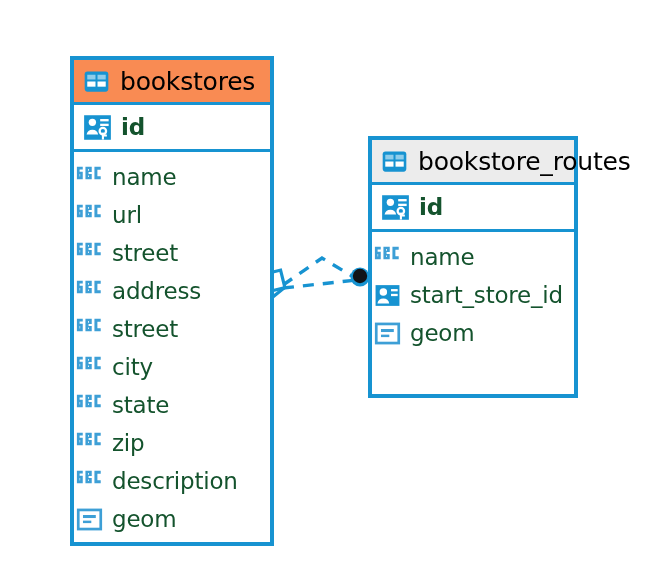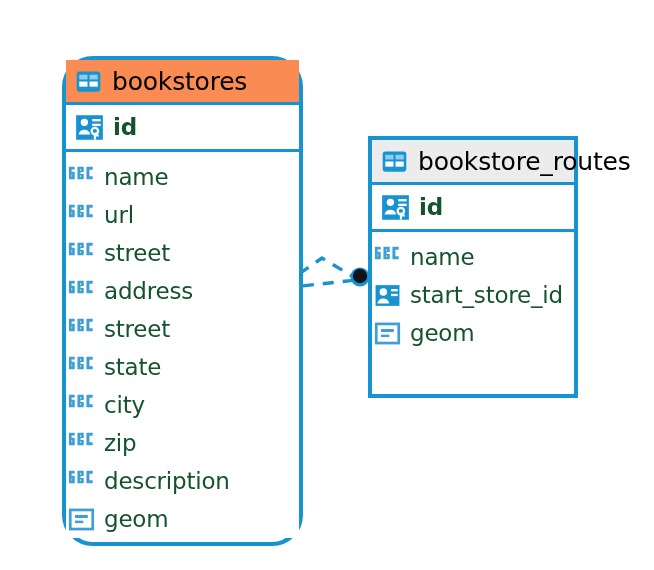--- a/index.html
+++ b/index.html
@@ -120,21 +120,21 @@
       <rect x="265" y="272" width="18" height="18" transform="rotate(-14 274 281)" fill="#ffffff" stroke="#1793d1" stroke-width="3.2"></rect>
       <path d="M 264 286 L 274 296 L 284 288" fill="none" stroke="#1793d1" stroke-width="3.2" stroke-linejoin="miter"></path>
     </g>
 
     <g>
       <circle cx="360" cy="277" r="9.5" fill="#1793d1"></circle>
       <circle cx="360" cy="276" r="7.2" fill="#111418"></circle>
     </g>
   </svg>
 
-  <div class="entity" style="left:62px; top:56px; width:241px; height:490px;border-radius:31px;">
+  <div class="entity" style="left:70px; top:56px; width:204px; height:490px;">
 
     <div class="entity-header accent-orange">
       <span class="icon icon-table">
         <svg viewBox="0 0 24 24" xmlns="http://www.w3.org/2000/svg">
           <rect x="1.5" y="3" width="21" height="18" rx="2.5" fill="#1793d1"></rect>
           <rect x="3.8" y="6" width="7.3" height="4.2" fill="#8fcdea"></rect>
           <rect x="12.9" y="6" width="7.3" height="4.2" fill="#8fcdea"></rect>
           <rect x="3.8" y="12" width="7.3" height="4.6" fill="#ffffff"></rect>
           <rect x="12.9" y="12" width="7.3" height="4.6" fill="#ffffff"></rect>
         </svg>
@@ -216,32 +216,32 @@
       </div>
 
       <div class="field-row">
         <span class="icon icon-abc">
           <svg viewBox="0 0 30 18" xmlns="http://www.w3.org/2000/svg">
             <path d="M1 17 V3 H7.5 V6.2 H4 V8.6 H7.5 V17 H1 Z M4 11.2 V14 H4.6 V11.2 Z" fill="#3d9fd6"></path>
             <path d="M10.5 17 V3 H17.5 V9 H14 V11 H17.5 V17 H10.5 Z M13.5 5.6 V7.4 H14.4 V5.6 Z M13.5 12.8 V14.4 H14.4 V12.8 Z" fill="#3d9fd6"></path>
             <path d="M20.5 17 V3 H27.5 V6.4 H23.8 V13.6 H27.5 V17 H20.5 Z" fill="#3d9fd6"></path>
           </svg>
         </span>
+        <span class="field-label">city</span>
+      </div>
+
+      <div class="field-row">
+        <span class="icon icon-abc">
+          <svg viewBox="0 0 30 18" xmlns="http://www.w3.org/2000/svg">
+            <path d="M1 17 V3 H7.5 V6.2 H4 V8.6 H7.5 V17 H1 Z M4 11.2 V14 H4.6 V11.2 Z" fill="#3d9fd6"></path>
+            <path d="M10.5 17 V3 H17.5 V9 H14 V11 H17.5 V17 H10.5 Z M13.5 5.6 V7.4 H14.4 V5.6 Z M13.5 12.8 V14.4 H14.4 V12.8 Z" fill="#3d9fd6"></path>
+            <path d="M20.5 17 V3 H27.5 V6.4 H23.8 V13.6 H27.5 V17 H20.5 Z" fill="#3d9fd6"></path>
+          </svg>
+        </span>
         <span class="field-label">state</span>
-      </div>
-
-      <div class="field-row">
-        <span class="icon icon-abc">
-          <svg viewBox="0 0 30 18" xmlns="http://www.w3.org/2000/svg">
-            <path d="M1 17 V3 H7.5 V6.2 H4 V8.6 H7.5 V17 H1 Z M4 11.2 V14 H4.6 V11.2 Z" fill="#3d9fd6"></path>
-            <path d="M10.5 17 V3 H17.5 V9 H14 V11 H17.5 V17 H10.5 Z M13.5 5.6 V7.4 H14.4 V5.6 Z M13.5 12.8 V14.4 H14.4 V12.8 Z" fill="#3d9fd6"></path>
-            <path d="M20.5 17 V3 H27.5 V6.4 H23.8 V13.6 H27.5 V17 H20.5 Z" fill="#3d9fd6"></path>
-          </svg>
-        </span>
-        <span class="field-label">city</span>
       </div>
 
       <div class="field-row">
         <span class="icon icon-abc">
           <svg viewBox="0 0 30 18" xmlns="http://www.w3.org/2000/svg">
             <path d="M1 17 V3 H7.5 V6.2 H4 V8.6 H7.5 V17 H1 Z M4 11.2 V14 H4.6 V11.2 Z" fill="#3d9fd6"></path>
             <path d="M10.5 17 V3 H17.5 V9 H14 V11 H17.5 V17 H10.5 Z M13.5 5.6 V7.4 H14.4 V5.6 Z M13.5 12.8 V14.4 H14.4 V12.8 Z" fill="#3d9fd6"></path>
             <path d="M20.5 17 V3 H27.5 V6.4 H23.8 V13.6 H27.5 V17 H20.5 Z" fill="#3d9fd6"></path>
           </svg>
         </span>

